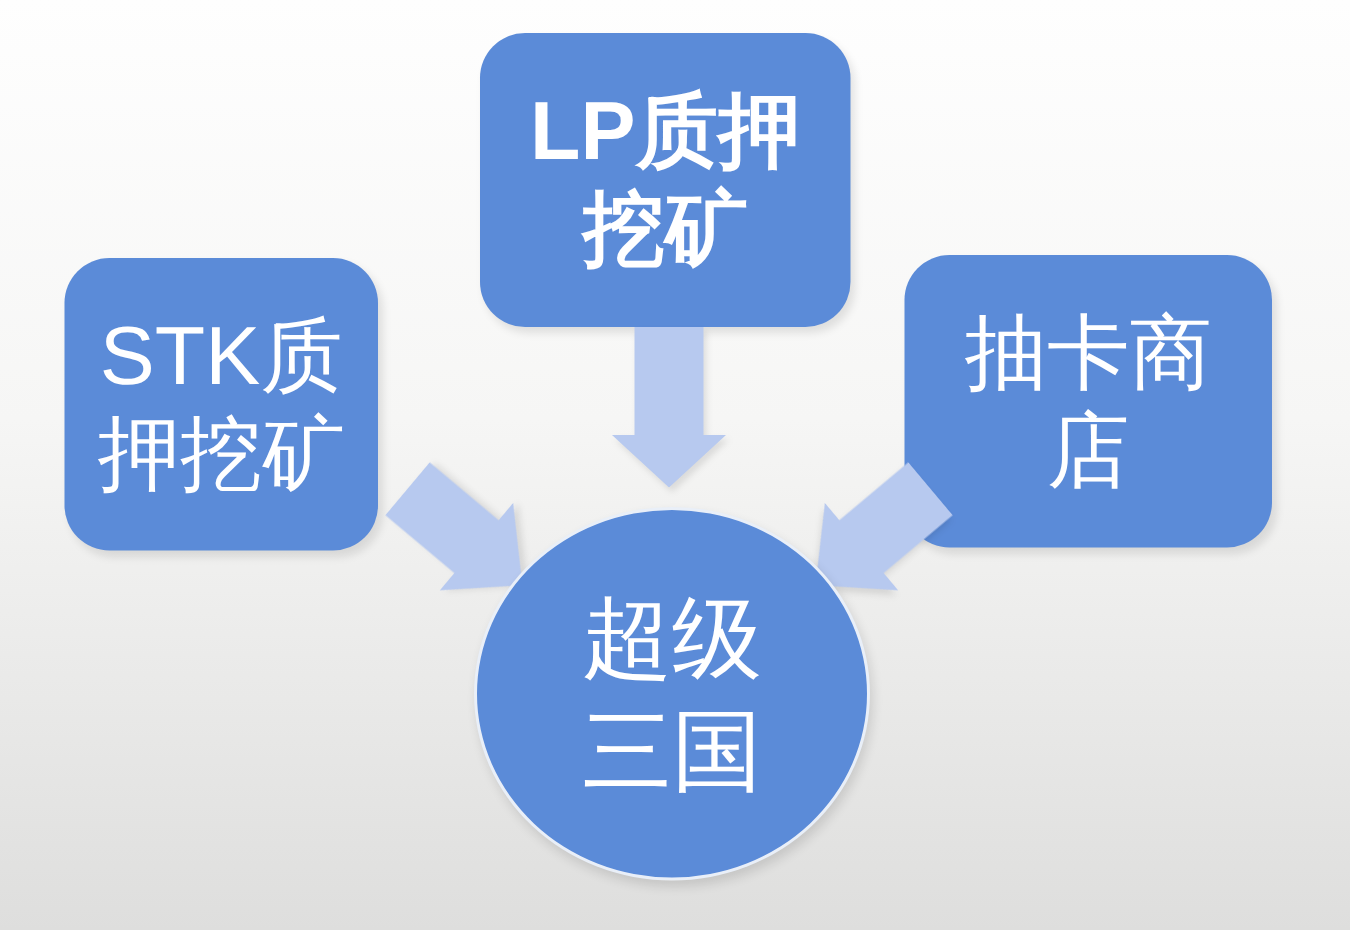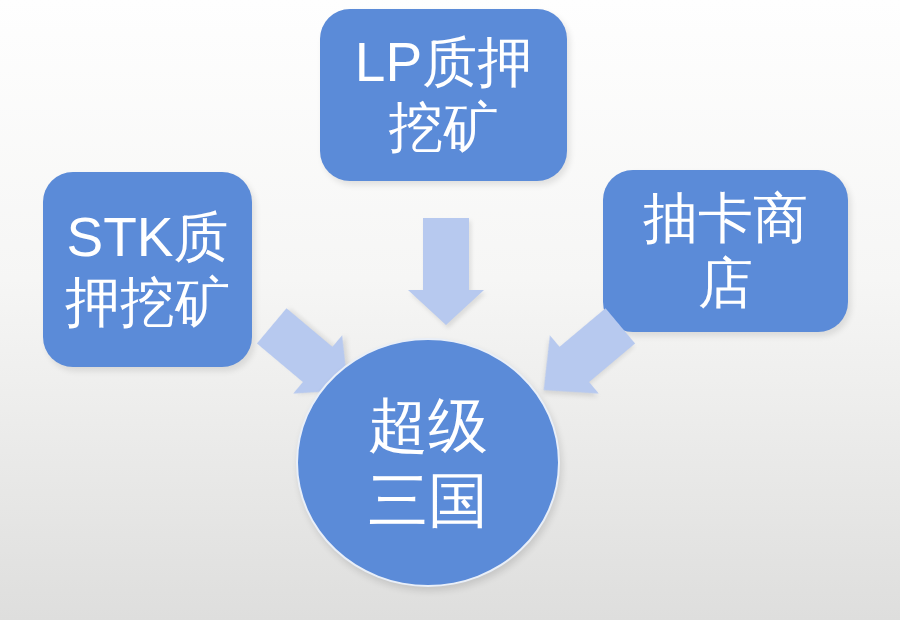--- a/index.html
+++ b/index.html
@@ -26,24 +26,24 @@
     align-items: center;
     justify-content: center;
     text-align: center;
     color: #FFFFFF;
     font-size: 55px;
     line-height: 1.18;
     white-space: pre-line;
     box-shadow: 3px 4px 6px rgba(0,0,0,0.10);
   }
   .node-stk   { left: 43px;  top: 172px; width: 209px; height: 195px; }
-  .node-lp    { left: 320px; top: 9px;  width: 247px; height: 172px; }
-  .node-shop  { left: 603px; top: 170px; width: 245px; height: 162px; }
+  .node-lp    { left: 320px; top: 22px;  width: 247px; height: 196px; font-weight: bold; }
+  .node-shop  { left: 603px; top: 170px; width: 245px; height: 195px; }
   .node-center {
-    left: 296px; top: 338px; width: 260px; height: 245px;
+    left: 316px; top: 338px; width: 260px; height: 245px;
     border-radius: 50%;
     border: 2px solid rgba(248,250,252,0.9);
     font-size: 60px;
     line-height: 1.25;
     box-shadow: 2px 4px 7px rgba(0,0,0,0.12);
   }
   .arrow {
     position: absolute;
     filter: drop-shadow(2px 3px 2px rgba(0,0,0,0.10));
   }

